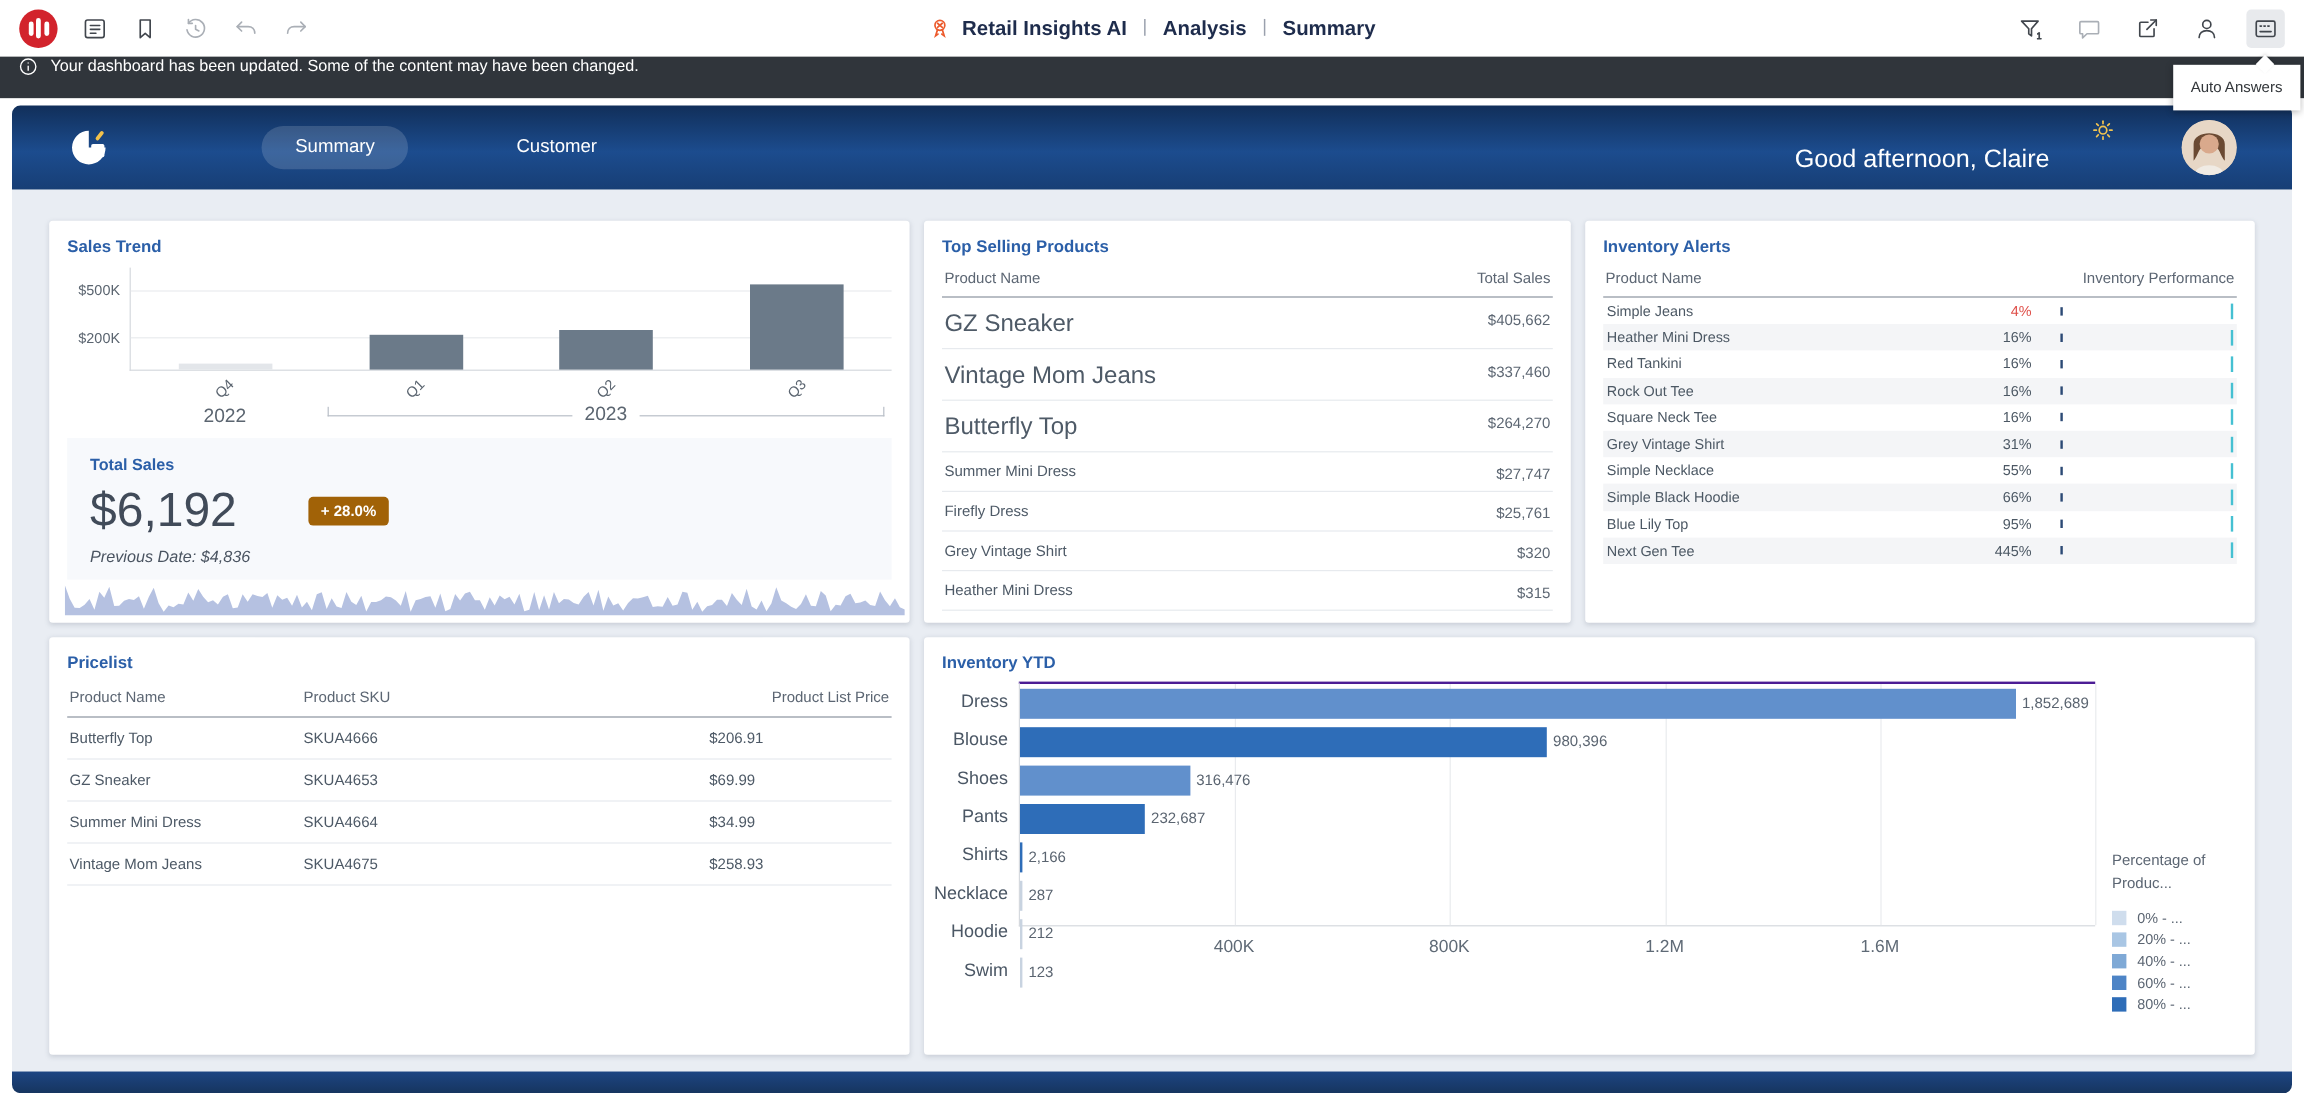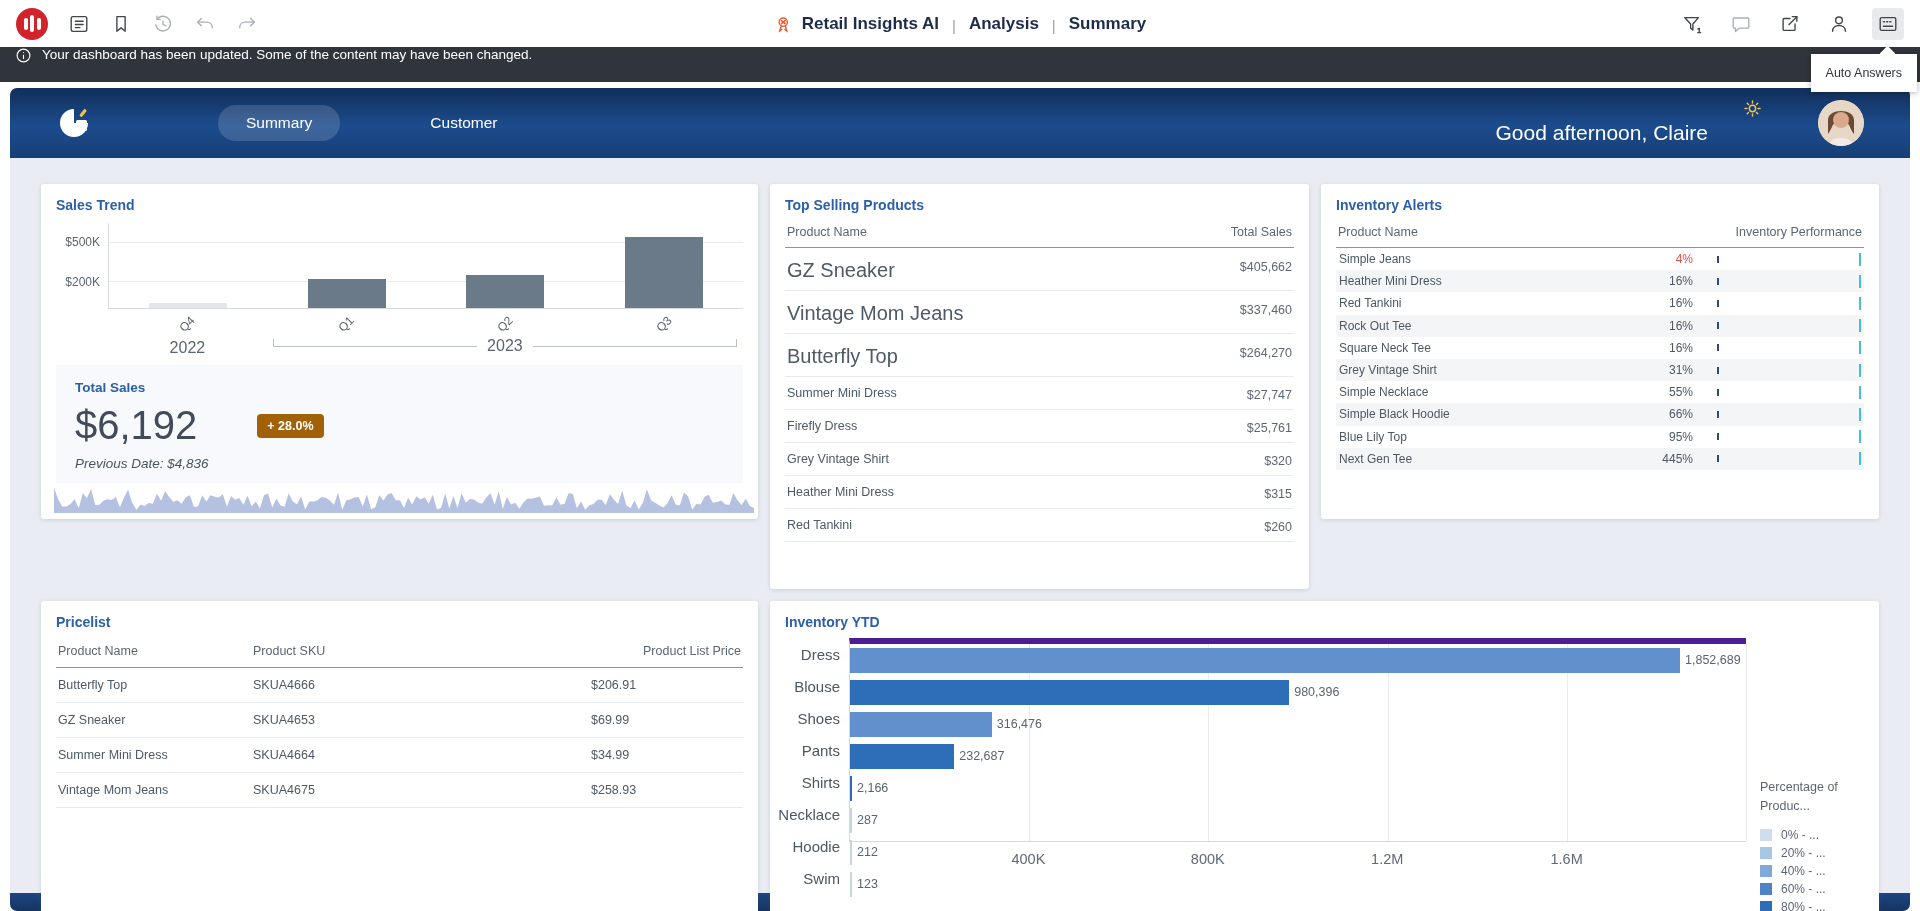--- a/index.html
+++ b/index.html
@@ -6,21 +6,21 @@
   body{width:1920px;height:911px;overflow:hidden;background:#fff;font-family:"Liberation Sans",sans-serif;position:relative}
   svg{display:block}
   
   .topbar{height:47px;display:flex;align-items:center;padding:0 16px;position:relative;background:#fff}
   .tb-left{display:flex;align-items:center;gap:20px}
   .logo-red{width:32px;height:32px;border-radius:50%;background:#d2232c;display:flex;align-items:center;justify-content:center;gap:2.5px;cursor:pointer}
   .logo-red i{width:4px;background:#fff;border-radius:2px;display:block}
   .logo-red i:nth-child(1){height:12px}.logo-red i:nth-child(2){height:17px}.logo-red i:nth-child(3){height:12px}
   .tbicon{width:22px;height:22px;stroke:#41464d;fill:none;stroke-width:1.5;stroke-linecap:round;stroke-linejoin:round;cursor:pointer}
   .tbicon.dim{stroke:#aaafb6}
-  .tb-title{position:absolute;left:50%;transform:translateX(-50%);display:flex;align-items:flex-end;gap:9px;font-size:17px;font-weight:700;color:#1e2c4c;white-space:nowrap}
+  .tb-title{position:absolute;left:50%;transform:translateX(-50%);display:flex;align-items:flex-start;gap:9px;font-size:17px;font-weight:700;color:#1e2c4c;white-space:nowrap}
   .tb-sep{color:#9aa0ad;font-weight:400;padding:0 4px;font-size:15px}
   .tb-right{margin-left:auto;display:flex;align-items:center;gap:17px}
   .iconwrap{padding:5px;border-radius:4px}
   .iconwrap.hl{background:#e8eaed}
   
   .notifbar{height:35px;background:#30353b;color:#fff;display:flex;padding:0 15px;font-size:13.5px;gap:10px}
   .gap{height:6px;background:#fff}
   
   .tooltip{position:absolute;top:54px;right:3px;background:#fff;box-shadow:0 1px 6px rgba(0,0,0,.3);padding:12px 15px;font-size:12.5px;color:#32363a;z-index:50;white-space:nowrap}
   .tooltip:before{content:'';position:absolute;top:-6px;right:24px;width:11px;height:11px;background:#fff;transform:rotate(45deg);box-shadow:-1px -1px 3px rgba(0,0,0,.12)}
@@ -32,21 +32,21 @@
   .tab{color:#fff;font-size:15.5px;padding:9px 28px;border-radius:19px;cursor:pointer}
   .tab.active{background:rgba(255,255,255,.15)}
   .greeting{position:absolute;right:202px;bottom:13px;color:#fff;font-size:21px}
   .sun{position:absolute;right:148px;top:11px;cursor:pointer}
   .avatar{position:absolute;right:46px;top:12px;width:46px;height:46px;border-radius:50%;overflow:hidden;cursor:pointer;background:#d8c5b2}
   
   .content{background:#e9edf3;padding:26px 31px 13px;display:flex;flex-direction:column;gap:12px;height:735px}
   .crow{display:flex;gap:12px}
   .panel{background:#fff;border-radius:3px;box-shadow:0 1px 4px rgba(90,100,120,.22);padding:13px 15px;position:relative;overflow:hidden}
   .p-title{color:#2b5fa8;font-weight:700;font-size:14px}
-  .p-sales{width:717px;height:335px}.p-top{width:539px;height:405px}.p-alerts{flex:1;height:335px}
+  .p-sales{width:717px;height:335px}.p-top{width:539px;height:335px}.p-alerts{flex:1;height:335px}
   .p-price{width:717px;height:348px}.p-ytd{flex:1;height:348px}
   
   .st-chart{display:flex;margin-top:10px}
   .st-ylab{width:52px;position:relative}
   .st-ylab span{position:absolute;right:8px;font-size:12px;color:#5b6570}
   .st-plot{flex:1;height:86px;border-left:1px solid #d5d9de;border-bottom:1px solid #d5d9de;position:relative}
   .st-grid{position:absolute;left:0;right:0;height:0;border-top:1px solid #e9ebee}
   .st-bar{position:absolute;bottom:0;width:78px;transform:translateX(-50%);cursor:pointer}
   .st-xrow{position:relative;height:26px;margin-left:52px}
   .st-xrow span{position:absolute;top:8px;font-size:12px;color:#5b6570;transform:translateX(-50%) rotate(-45deg)}
@@ -83,21 +83,21 @@
   .al-row .tgt{width:2px;height:13px;background:#45c0d2}
   .pl-head{display:grid;grid-template-columns:195px 1fr 150px;font-size:12.5px;color:#5c6673;padding:14px 2px 9px;border-bottom:1px solid #8b93a0}
   .pl-head .r{text-align:right}
   .pl-row{display:grid;grid-template-columns:195px 1fr 150px;font-size:12.5px;color:#4d5966;padding:10px 2px;border-bottom:1px solid #e7eaee;cursor:pointer}
   .pl-row .r{}
   
   .ytd-body{display:flex;margin-top:8px}
   .ytd-cats{width:64px}
   .ytd-cats div{height:32px;display:flex;align-items:center;justify-content:flex-end;padding-right:9px;font-size:15px;color:#4b5765}
   .ytd-mid{flex:1}
-  .ytd-plot{position:relative;height:204px;border-left:1px solid #d5d9de;border-top:6px solid #4c1d95;border-bottom:1px solid #d5d9de}
+  .ytd-plot{position:relative;height:204px;border-left:1px solid #d5d9de;border-top:2px solid #4c1d95;border-bottom:1px solid #d5d9de}
   .vgrid{position:absolute;top:0;bottom:0;width:1px;background:#e9ebee}
   .ytd-rows{position:absolute;left:0;top:0;right:0;bottom:0}
   .ytd-row{height:32px;display:flex;align-items:center}
   .ytd-bar{height:25px;cursor:pointer}
   .ytd-lab{font-size:12.5px;color:#5a6470;margin-left:5px;white-space:nowrap}
   .ytd-axis{position:relative;height:26px}
   .ytd-axis span{position:absolute;top:9px;transform:translateX(-50%);font-size:14.5px;color:#5f6a76}
   .ytd-legend{width:118px;padding:140px 0 0 14px;font-size:12px;color:#5c6673}
   .lg-title{line-height:1.5;margin-bottom:10px;font-size:12.5px}
   .lg-item{display:flex;align-items:center;gap:9px;height:18px;cursor:pointer}

